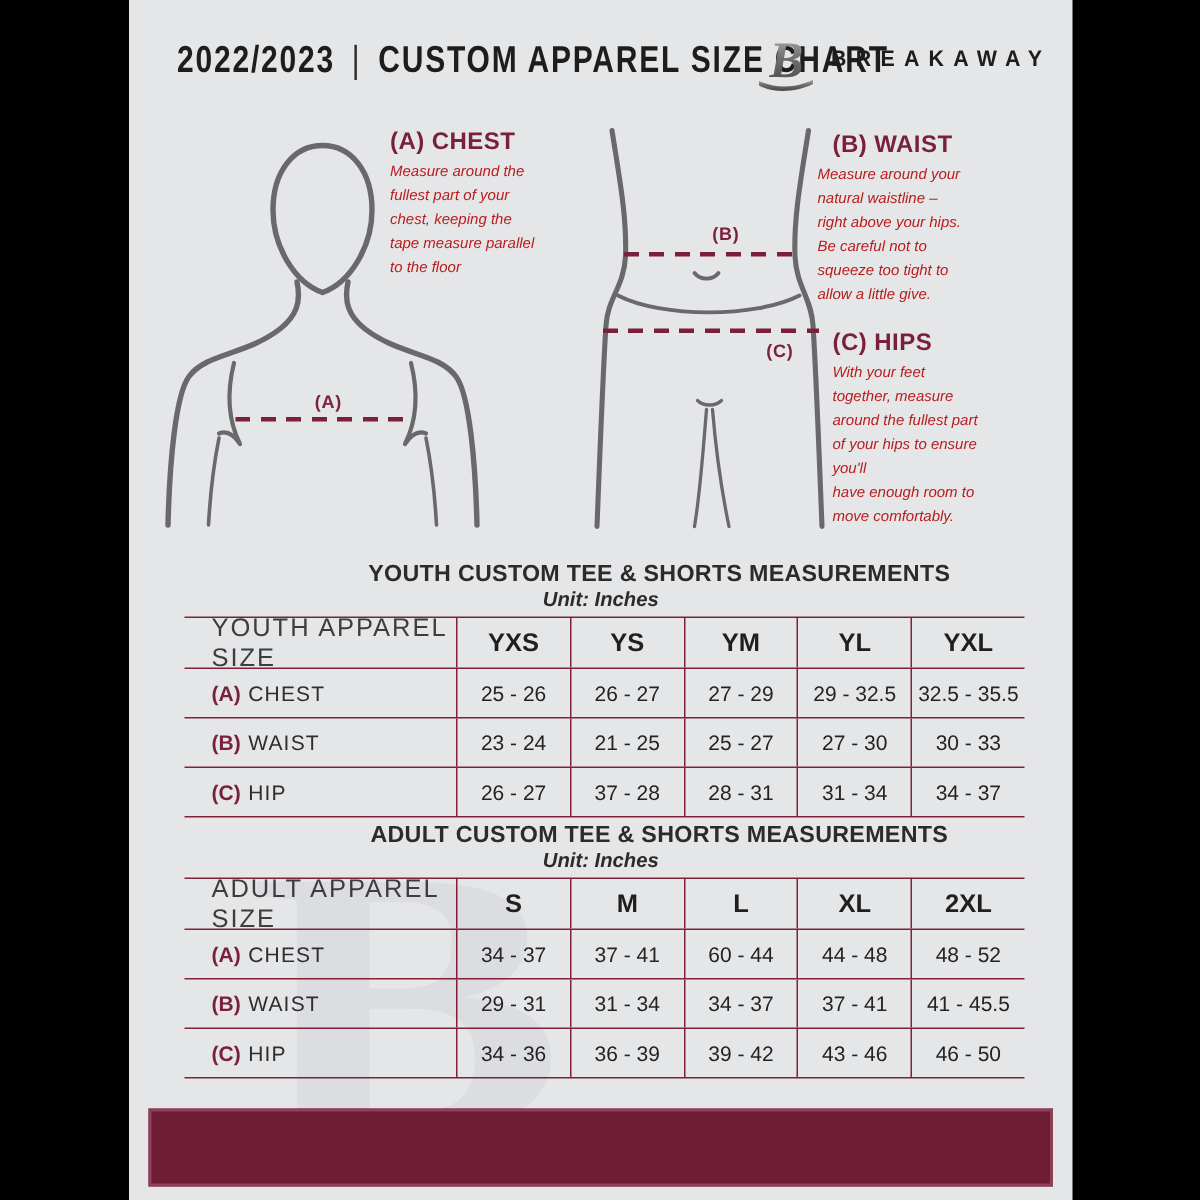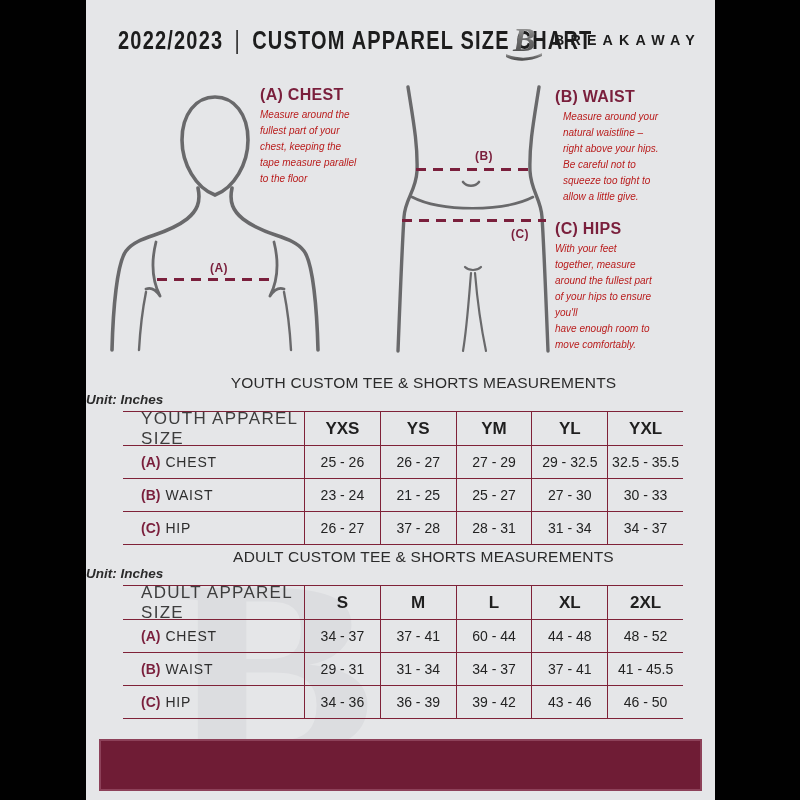--- a/index.html
+++ b/index.html
@@ -41,25 +41,25 @@
   .g-head{
     position:absolute;font-weight:700;font-size:16px;color:#7a1f3c;
     letter-spacing:.3px;white-space:nowrap;z-index:1;
   }
   .g-body{
     position:absolute;font-style:italic;font-size:10px;line-height:16px;
     color:#b91c1c;white-space:pre-line;z-index:1;
   }
   
   .sec-title{
+    position:absolute;left:16px;width:100%;text-align:center;
+    font-weight:700;font-size:15.5px;color:#2b2b2b;letter-spacing:.2px;z-index:1;padding-left:23px;
+  }
+  .sec-unit{
     position:absolute;left:0;width:100%;text-align:center;
-    font-weight:400;font-size:15.5px;color:#2b2b2b;letter-spacing:.2px;z-index:1;padding-left:23px;
-  }
-  .sec-unit{
-    position:absolute;left:0;width:100%;text-align:left;
     font-style:italic;font-weight:700;font-size:13.5px;color:#2b2b2b;z-index:1;
   }
   
   .size-table{
     position:absolute;left:37px;width:560px;z-index:1;
     display:flex;flex-direction:column;
   }
   .t-row{display:flex;height:32px;border-top:1.5px solid #7f2238;}
   .t-row.header{height:33px;}
   .t-row.last{border-bottom:1.5px solid #7f2238;}
@@ -146,21 +146,21 @@
   <span class="marker" style="left:404px;top:227px">(C)</span>
 
   <div class="g-head" style="left:174px;top:86px">(A) CHEST</div>
   <div class="g-body" style="left:174px;top:107px;width:160px">Measure around the
 fullest part of your
 chest, keeping the
 tape measure parallel
 to the floor</div>
 
   <div class="g-head" style="left:469px;top:88px">(B) WAIST</div>
-  <div class="g-body" style="left:477px;top:109px;width:160px">Measure around your
+  <div class="g-body" style="left:459px;top:109px;width:160px">Measure around your
 natural waistline –
 right above your hips.
 Be careful not to
 squeeze too tight to
 allow a little give.</div>
 
   <div class="g-head" style="left:469px;top:220px">(C) HIPS</div>
   <div class="g-body" style="left:469px;top:241px;width:160px">With your feet
 together, measure
 around the fullest part

